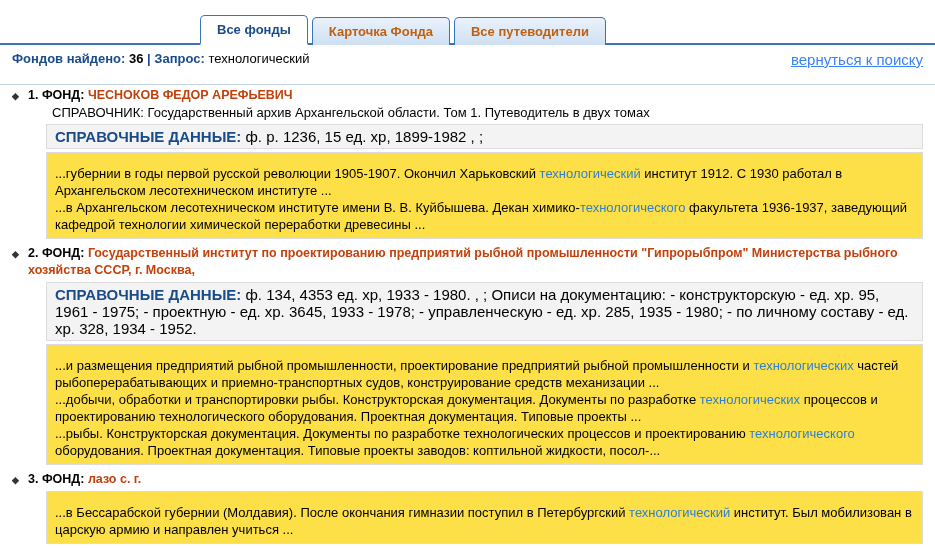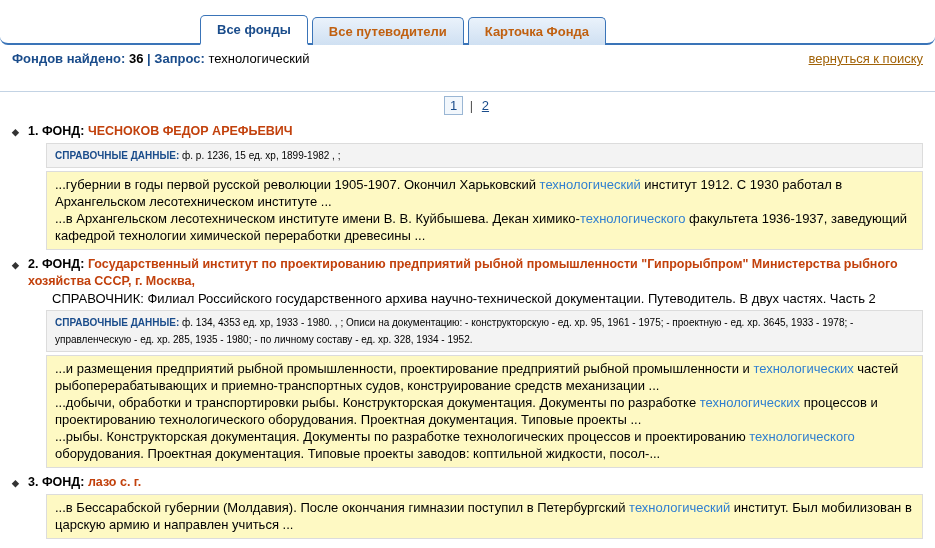--- a/index.html
+++ b/index.html
@@ -23,21 +23,20 @@
 
   
   .tabbar {
     position: relative;
     height: 45px;
     border-bottom: 2px solid #3a74b8;
     display: flex;
     align-items: flex-end;
     padding-left: 200px;
     box-sizing: border-box;
-    border-radius: 8px;
   }
   .tab {
     font-size: 13px;
     font-weight: bold;
     color: #c06010;
     padding: 6px 16px 5px 16px;
     margin-right: 4px;
     border: 1px solid #3a74b8;
     border-bottom: none;
     border-radius: 5px 5px 0 0;
@@ -51,44 +50,44 @@
     color: #1a4c8b;
     background: #ffffff;
     border-bottom: 2px solid #ffffff;
     top: 2px;
     z-index: 3;
   }
 
   
   .infobar {
     position: relative;
-    padding: 6px 12px 20px 12px;
+    padding: 6px 12px 13px 12px;
     border-bottom: 1px solid #c3d3e4;
     font-size: 13px;
     height: 20px;
   }
   .infobar .label {
     color: #1a4c8b;
     font-weight: bold;
   }
   .infobar .value {
     color: #000;
     font-weight: bold;
   }
   .infobar .query-val {
     color: #000;
     font-weight: normal;
   }
   .back-link {
     position: absolute;
     right: 12px;
     top: 6px;
-    color: #a16207;
+    color: #3b82f6;
     text-decoration: underline;
-    font-size: 13px;
+    font-size: 15px;
     cursor: pointer;
   }
 
   
   .pager {
     text-align: center;
     padding: 6px 0 8px 0;
     font-size: 13px;
   }
   .pager .pg {
@@ -152,78 +151,77 @@
     color: #000;
   }
   .guide-val {
     color: #000;
   }
   .ref-box {
     margin: 3px 0 0 34px;
     background: #f3f3f3;
     border: 1px solid #dcdcdc;
     padding: 3px 8px;
-    font-size: 10px;
+    font-size: 15px;
     line-height: 17px;
   }
   .ref-label {
     color: #1a4c8b;
     font-weight: bold;
   }
   .snip-box {
     margin: 3px 0 0 34px;
-    background: #fef9c3;
+    background: #fde047;
     border: 1px solid #dcdcdc;
-    padding: 4px 8px 5px 8px;
+    padding: 12px 8px 5px 8px;
     font-size: 13px;
     line-height: 17px;
     color: #000;
   }
   .snip {
     margin: 0;
   }
   .hl {
     color: #2f7fd0;
   }
 </style>
 </head>
 <body>
 
 <div class="page">
 
   <div class="tabbar">
     <div class="tab active">Все фонды</div>
+    <div class="tab">Карточка Фонда</div>
     <div class="tab">Все путеводители</div>
-    <div class="tab">Карточка Фонда</div>
   </div>
 
   <div class="infobar">
     <span class="label">Фондов найдено:</span>
     <span class="value">36</span>
     <span class="label">|</span>
     <span class="label">Запрос:</span>
     <span class="query-val">технологический</span>
     <span class="back-link">вернуться к поиску</span>
   </div>
 
-  <div class="pager">
-    <span class="pg current">1</span>
-    <span class="sep">|</span>
-    <span class="pg">2</span>
-  </div>
 
   <div class="results">
 
     <div class="result">
       <div class="fond-line">
         <span class="bullet">◆</span>
         <span class="fond-label">1.</span>
         <span class="fond-label">ФОНД:</span>
         <span class="fond-name">ЧЕСНОКОВ ФЕДОР АРЕФЬЕВИЧ</span>
       </div>
+      <div class="guide-line">
+        <span class="guide-label">СПРАВОЧНИК:</span>
+        <span class="guide-val">Государственный архив Архангельской области. Том 1. Путеводитель в двух томах</span>
+      </div>
       <div class="ref-box">
         <span class="ref-label">СПРАВОЧНЫЕ ДАННЫЕ:</span>
         <span>ф. р. 1236, 15 ед. хр, 1899-1982 , ;</span>
       </div>
       <div class="snip-box">
         <div class="snip">
           <span>...губернии в годы первой русской революции 1905-1907. Окончил Харьковский </span><span class="hl">технологический</span><span> институт 1912. С 1930 работал в Архангельском лесотехническом институте ...</span>
         </div>
         <div class="snip">
           <span>...в Архангельском лесотехническом институте имени В. В. Куйбышева. Декан химико-</span><span class="hl">технологического</span><span> факультета 1936-1937, заведующий кафедрой технологии химической переработки древесины ...</span>
@@ -231,24 +229,20 @@
       </div>
     </div>
 
     <div class="result">
       <div class="fond-line">
         <span class="bullet">◆</span>
         <span class="fond-label">2.</span>
         <span class="fond-label">ФОНД:</span>
         <span class="fond-name">Государственный институт по проектированию предприятий рыбной промышленности "Гипрорыбпром" Министерства рыбного хозяйства СССР, г. Москва,</span>
       </div>
-      <div class="guide-line">
-        <span class="guide-label">СПРАВОЧНИК:</span>
-        <span class="guide-val">Филиал Российского государственного архива научно-технической документации. Путеводитель. В двух частях. Часть 2</span>
-      </div>
       <div class="ref-box">
         <span class="ref-label">СПРАВОЧНЫЕ ДАННЫЕ:</span>
         <span>ф. 134, 4353 ед. хр, 1933 - 1980. , ; Описи на документацию: - конструкторскую - ед. хр. 95, 1961 - 1975; - проектную - ед. хр. 3645, 1933 - 1978; - управленческую - ед. хр. 285, 1935 - 1980; - по личному составу - ед. хр. 328, 1934 - 1952.</span>
       </div>
       <div class="snip-box">
         <div class="snip">
           <span>...и размещения предприятий рыбной промышленности, проектирование предприятий рыбной промышленности и </span><span class="hl">технологических</span><span> частей рыбоперерабатывающих и приемно-транспортных судов, конструирование средств механизации ...</span>
         </div>
         <div class="snip">
           <span>...добычи, обработки и транспортировки рыбы. Конструкторская документация. Документы по разработке </span><span class="hl">технологических</span><span> процессов и проектированию технологического оборудования. Проектная документация. Типовые проекты ...</span>

